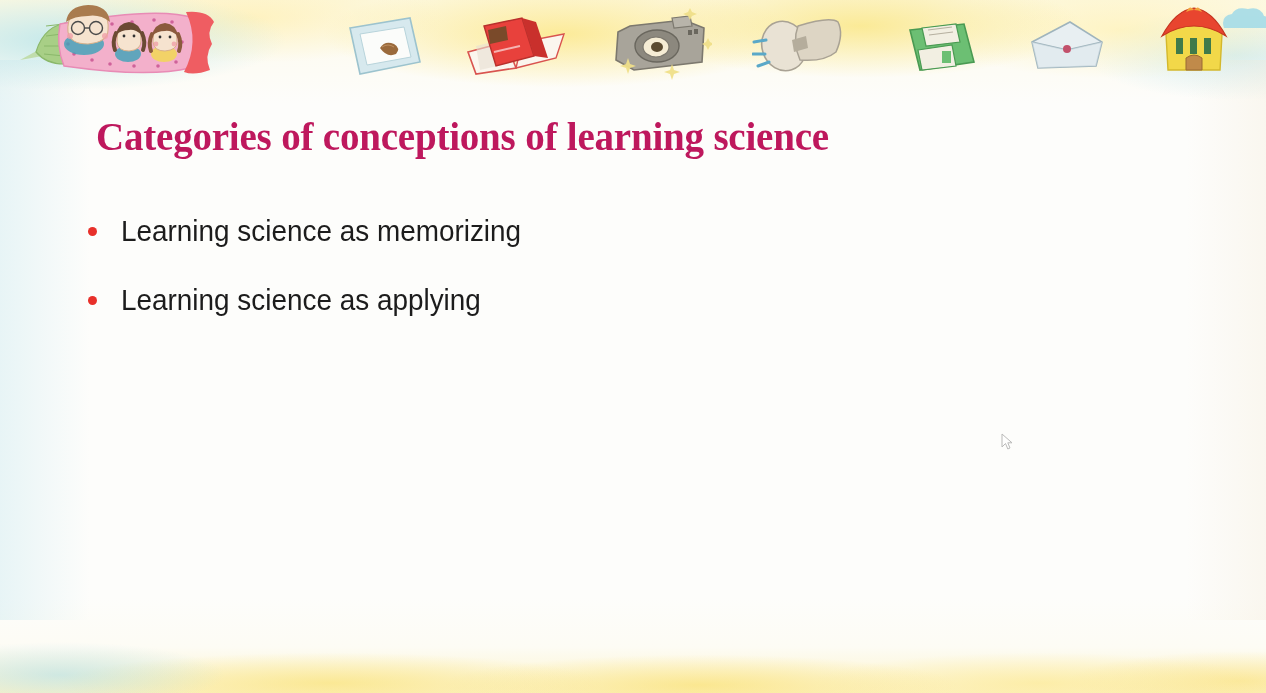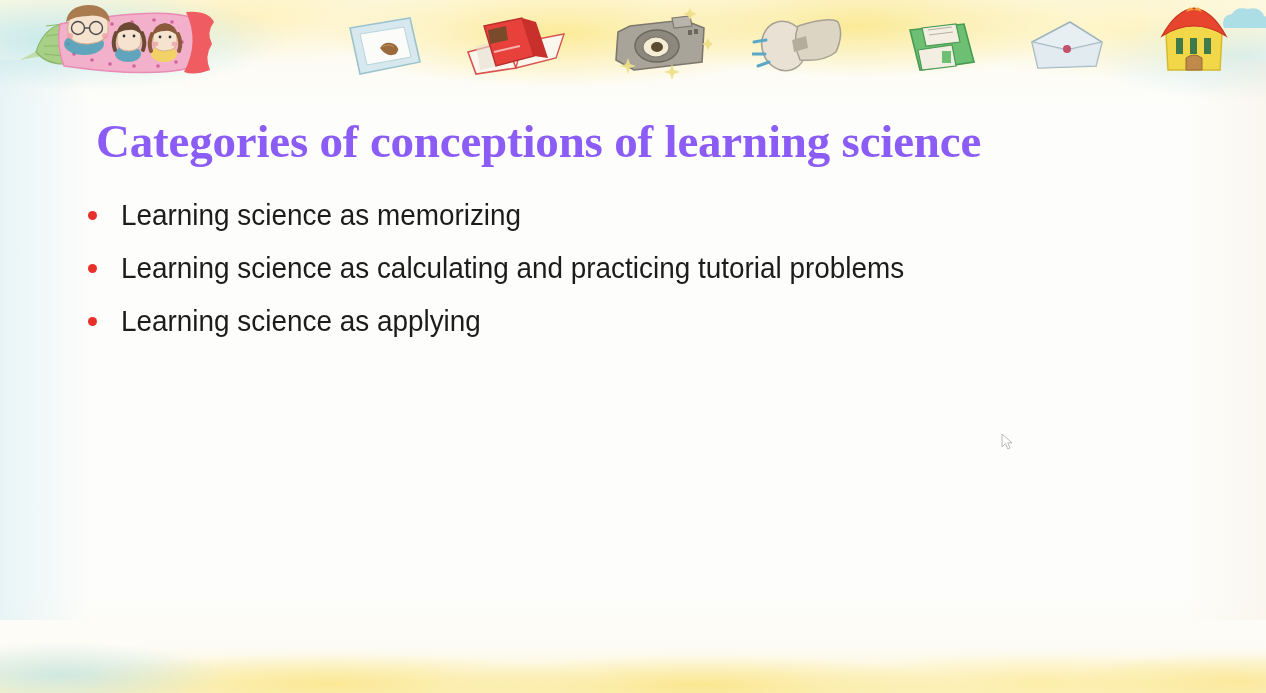--- a/index.html
+++ b/index.html
@@ -55,38 +55,39 @@
   .doodle { position: absolute; pointer-events: none; }
 
   
   #title {
     position: absolute;
     left: 96px;
     top: 114px;
     width: 1030px;
     font-family: "Liberation Serif", "DejaVu Serif", serif;
     font-weight: bold;
-    font-size: 47px;
+    font-size: 39px;
     letter-spacing: -0.2px;
-    color: #8b5cf6;
+    color: #be185d;
     white-space: nowrap;
     text-shadow: 0 1px 0 rgba(255,255,255,.4);
   }
 
   
   #bullets {
     position: absolute;
     left: 88px;
     top: 200px;
     width: 1060px;
   }
   .bullet-row {
     display: flex;
     align-items: baseline;
     height: 53px;
+    margin-top: 16px;
   }
   .bullet-dot {
     flex: 0 0 auto;
     width: 9px;
     height: 9px;
     border-radius: 50%;
     background: #e8302a;
     position: relative;
     top: -5px;
   }
@@ -248,25 +249,20 @@
 
   <div id="bullets">
 
     <div class="bullet-row">
       <span class="bullet-dot"></span>
       <span class="gap-wide"></span>
       <span class="bullet-text">Learning science as memorizing</span>
     </div>
 
 
-    <div class="bullet-row">
-      <span class="bullet-dot"></span>
-      <span class="gap-wide"></span>
-      <span class="bullet-text">Learning science as calculating and practicing tutorial problems</span>
-    </div>
 
 
     <div class="bullet-row">
       <span class="bullet-dot"></span>
       <span class="gap-wide"></span>
       <span class="bullet-text">Learning science as applying</span>
     </div>
 
 
 

